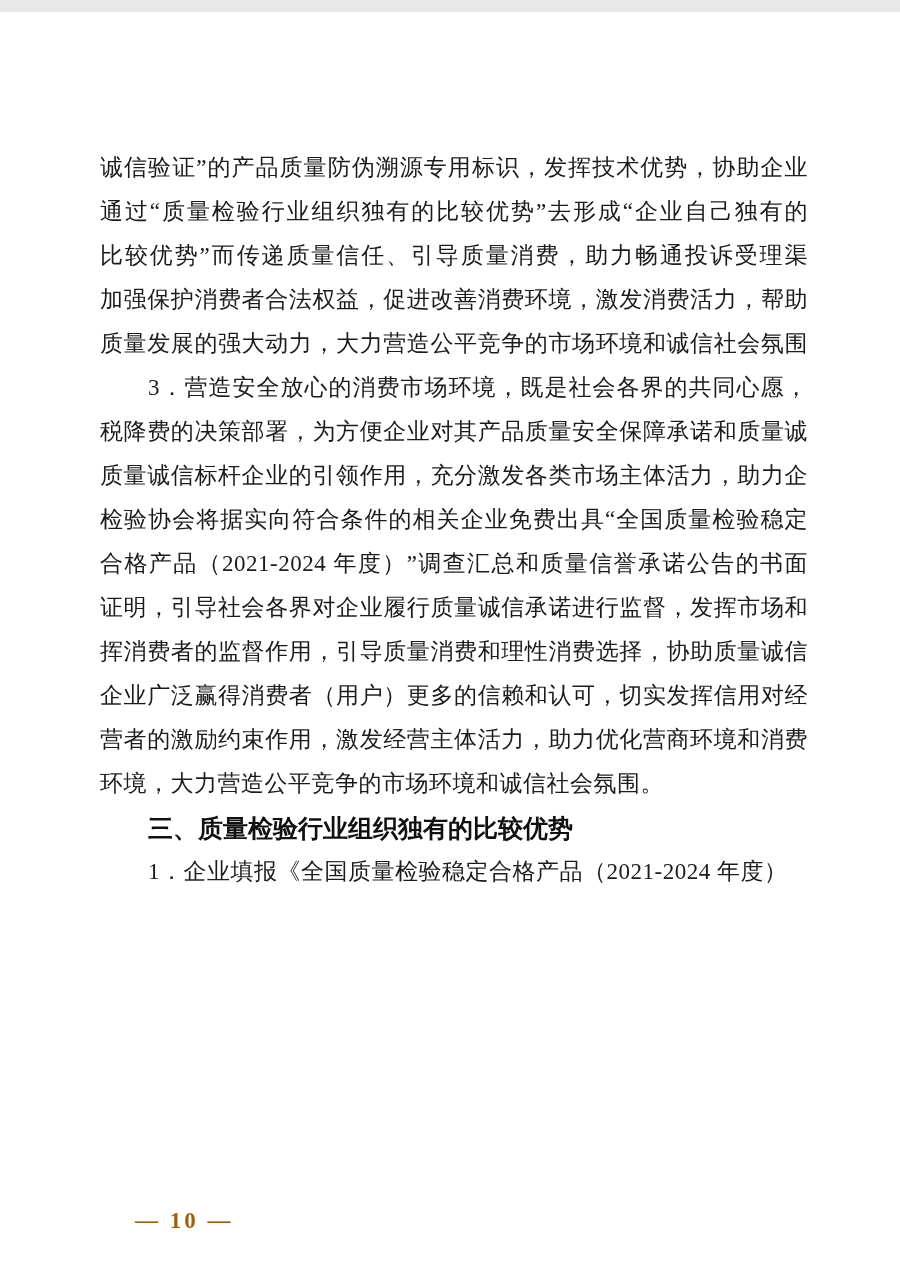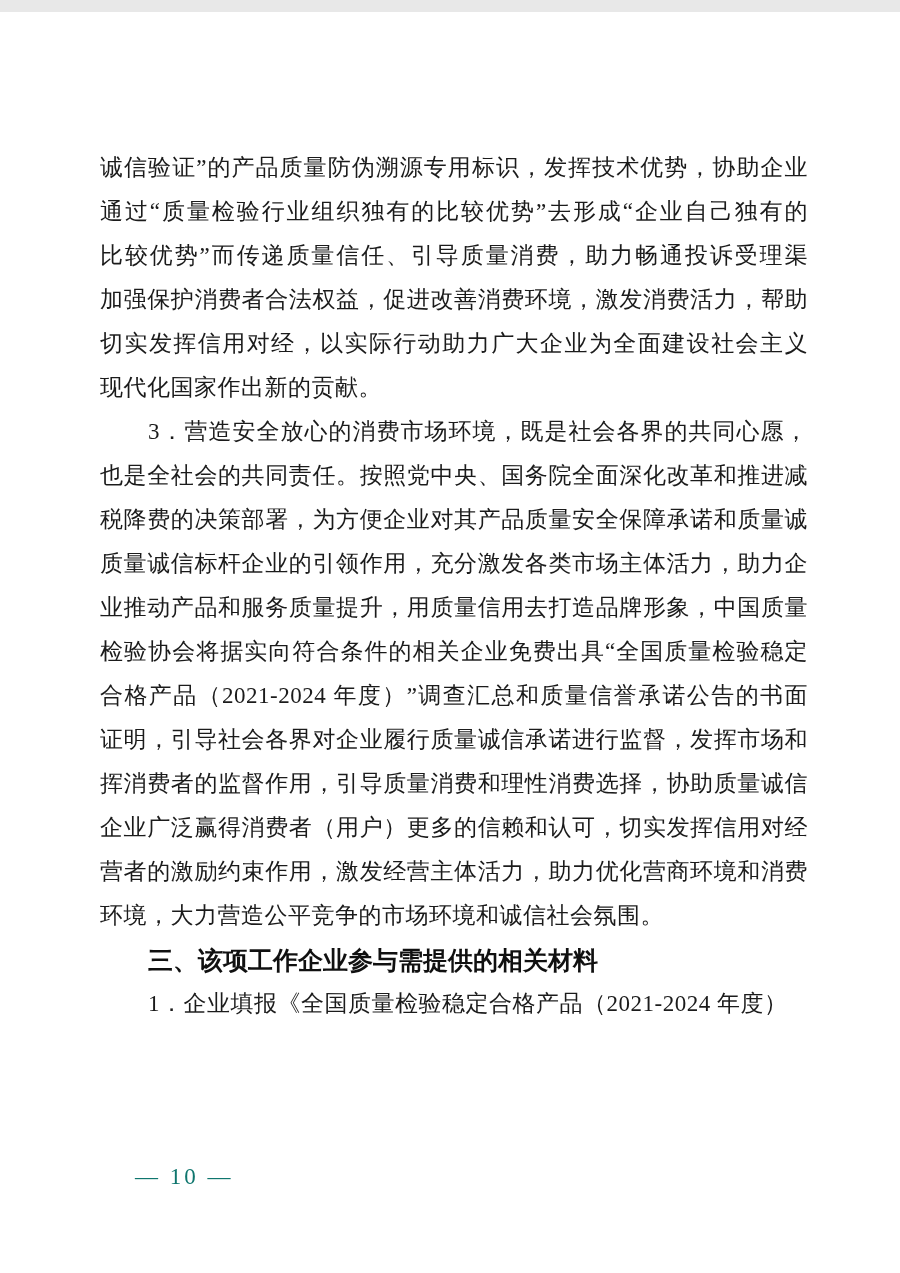--- a/index.html
+++ b/index.html
@@ -37,48 +37,46 @@
   .heading {
     font-family: "Liberation Sans", "DejaVu Sans", sans-serif;
     font-weight: bold;
     font-size: 25px;
     color: #101010;
     letter-spacing: 0px;
   }
   .page-number {
     position: absolute;
     left: 135px;
-    top: 1150px;
+    top: 1194px;
     height: 30px;
     line-height: 30px;
     font-size: 23px;
     letter-spacing: 3px;
-    color: #0f766e;
+    color: #a16207;
+    font-weight: bold;
   }
 </style>
 </head>
 <body>
 
 <div class="page">
   <div class="text-block">
     <div class="line j">诚信验证”的产品质量防伪溯源专用标识，发挥技术优势，协助企业</div>
     <div class="line j">通过“质量检验行业组织独有的比较优势”去形成“企业自己独有的</div>
     <div class="line j">比较优势”而传递质量信任、引导质量消费，助力畅通投诉受理渠道，</div>
     <div class="line j">加强保护消费者合法权益，促进改善消费环境，激发消费活力，帮助</div>
-    <div class="line j">切实发挥信用对经，以实际行动助力广大企业为全面建设社会主义</div>
-    <div class="line">现代化国家作出新的贡献。</div>
+    <div class="line j">质量发展的强大动力，大力营造公平竞争的市场环境和诚信社会氛围</div>
     <div class="line j indent">3．营造安全放心的消费市场环境，既是社会各界的共同心愿，</div>
-    <div class="line j">也是全社会的共同责任。按照党中央、国务院全面深化改革和推进减</div>
     <div class="line j">税降费的决策部署，为方便企业对其产品质量安全保障承诺和质量诚</div>
     <div class="line j">质量诚信标杆企业的引领作用，充分激发各类市场主体活力，助力企</div>
-    <div class="line j">业推动产品和服务质量提升，用质量信用去打造品牌形象，中国质量</div>
     <div class="line j">检验协会将据实向符合条件的相关企业免费出具“全国质量检验稳定</div>
     <div class="line j">合格产品（2021-2024 年度）”调查汇总和质量信誉承诺公告的书面</div>
     <div class="line j">证明，引导社会各界对企业履行质量诚信承诺进行监督，发挥市场和</div>
     <div class="line j">挥消费者的监督作用，引导质量消费和理性消费选择，协助质量诚信</div>
     <div class="line j">企业广泛赢得消费者（用户）更多的信赖和认可，切实发挥信用对经</div>
     <div class="line j">营者的激励约束作用，激发经营主体活力，助力优化营商环境和消费</div>
     <div class="line">环境，大力营造公平竞争的市场环境和诚信社会氛围。</div>
-    <div class="line heading indent">三、该项工作企业参与需提供的相关材料</div>
+    <div class="line heading indent">三、质量检验行业组织独有的比较优势</div>
     <div class="line indent">1．企业填报《全国质量检验稳定合格产品（2021-2024 年度）</div>
   </div>
   <div class="page-number">— 10 —</div>
 </div>
 
 </body></html>

